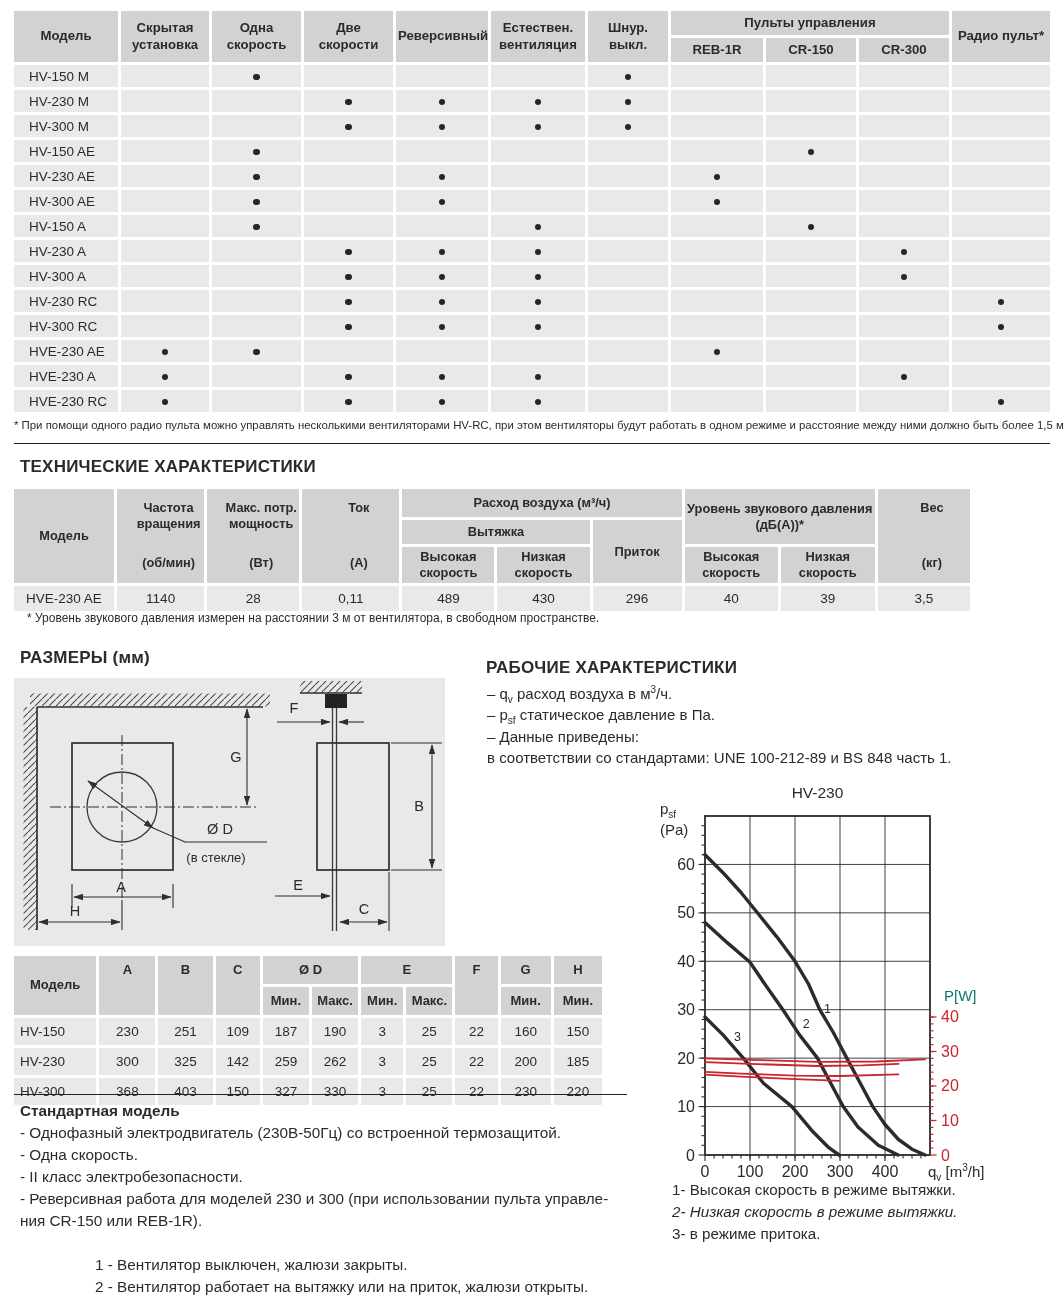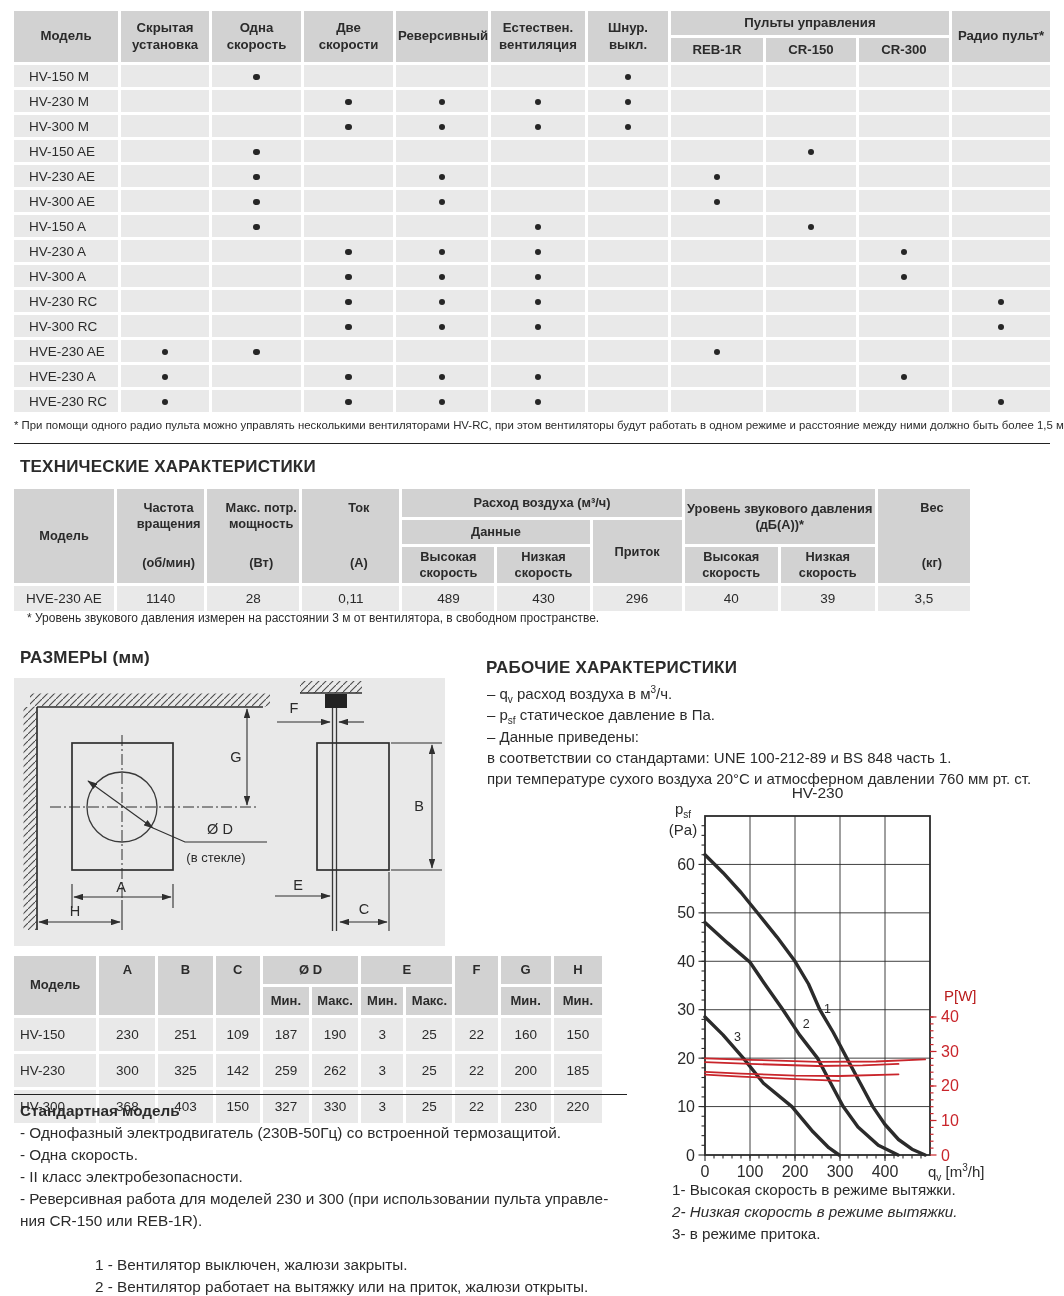--- a/index.html
+++ b/index.html
@@ -34,21 +34,21 @@
   #tech td{height:25px;font-size:13.5px;}
   #tech td.model{text-align:left;padding-left:12px;}
   #tech th.vs{vertical-align:middle;padding:0;}
   #tech th.vs .fill{display:flex;flex-direction:column;justify-content:space-between;height:82px;padding:5px 2px 6px 18px;box-sizing:border-box;}
 
   
   #dims{position:absolute;left:11px;top:953px;width:594px;}
   #dims th{font-size:13px;height:24px;}
   #dims tr.r2 th{height:24px;}
   #dims th.top{vertical-align:top;padding-top:6px;}
-  #dims td{height:33px;font-size:13.5px;}
+  #dims td{height:27px;font-size:13.5px;}
   #dims td.model{text-align:left;padding-left:6px;}
 
   
   #diagram-panel{position:absolute;left:14px;top:678px;width:431px;height:268px;background:#e9e9e9;}
   #diagram-panel svg{display:block;}
   .dline{stroke:#3a3a3a;stroke-width:1.3;fill:none;}
   .dthick{stroke:#2f2f2f;stroke-width:1.7;fill:none;}
   .dim{stroke:#2f2f2f;stroke-width:1.1;fill:none;}
   .cl{stroke:#2f2f2f;stroke-width:1;stroke-dasharray:11 3 2 3;fill:none;}
   .dlab{font-family:"Liberation Sans",sans-serif;font-size:14.5px;fill:#2b2b2b;text-anchor:middle;}
@@ -343,21 +343,21 @@
         <th colspan="3">Расход воздуха (м³/ч)</th>
         <th colspan="2" rowspan="2">Уровень звукового давления (дБ(А))*</th>
         <th rowspan="3" class="vs">
           <div class="fill">
               <div>Вес</div>
               <div>(кг)</div>
             </div>
         </th>
       </tr>
       <tr class="r2">
-        <th colspan="2">Данные</th>
+        <th colspan="2">Вытяжка</th>
         <th rowspan="2">Приток</th>
       </tr>
       <tr class="r3">
         <th>Высокая скорость</th>
         <th>Низкая скорость</th>
         <th>Высокая скорость</th>
         <th>Низкая скорость</th>
       </tr>
     </thead>
     <tbody>
@@ -519,21 +519,20 @@
           <td>220</td>
         </tr>
       </tbody>
   </table>
 
   <div class="h1" style="left:486px;top:648px;margin-top:10px;">РАБОЧИЕ ХАРАКТЕРИСТИКИ</div>
   <div class="perf-line" style="top:684px;">– q<sub>v</sub> расход воздуха в м<sup>3</sup>/ч.</div>
   <div class="perf-line" style="top:706px;">– p<sub>sf</sub> статическое давление в Па.</div>
   <div class="perf-line" style="top:728px;">– Данные приведены:</div>
   <div class="perf-line" style="top:749px;">в соответствии со стандартами: UNE 100-212-89 и BS 848 часть 1.</div>
-  <div class="perf-line" style="top:770px;">при температуре сухого воздуха 20°С и атмосферном давлении 760 мм рт. ст.</div>
 
   <div id="chart-wrap">
     <svg id="chart-svg" width="424" height="404" viewBox="0 0 424 404">
         <line x1="110" y1="38" x2="110" y2="377" class="grid"></line>
         <line x1="155" y1="38" x2="155" y2="377" class="grid"></line>
         <line x1="200" y1="38" x2="200" y2="377" class="grid"></line>
         <line x1="245" y1="38" x2="245" y2="377" class="grid"></line>
         <line x1="65" y1="328.57142857142856" x2="290" y2="328.57142857142856" class="grid"></line>
         <line x1="65" y1="280.14285714285717" x2="290" y2="280.14285714285717" class="grid"></line>
         <line x1="65" y1="231.71428571428572" x2="290" y2="231.71428571428572" class="grid"></line>
@@ -659,22 +658,22 @@
         <text x="166.25" y="249.63285714285715" class="serlab">2</text>
         <polyline points="65.0,239.0 83.0,256.9 103.3,280.1 123.5,305.3 151.9,328.6 173.0,353.8 188.8,369.7 199.1,377.0" fill="none" stroke="#2b2b2b" stroke-width="3.4" stroke-linejoin="round" stroke-linecap="round"></polyline>
         <text x="97.4" y="263.1928571428572" class="serlab">3</text>
         <polyline points="65.0,280.4 110.0,281.8 177.5,283.8 236.0,283.5 285.1,281.4" fill="none" stroke="#c9252b" stroke-width="1.8" stroke-linejoin="round" stroke-linecap="round"></polyline>
         <polyline points="65.0,284.2 110.0,285.9 177.5,288.0 222.5,287.3 258.5,285.9" fill="none" stroke="#c9252b" stroke-width="1.8" stroke-linejoin="round" stroke-linecap="round"></polyline>
         <polyline points="65.0,293.8 101.0,295.6 155.0,297.6 200.0,298.0 258.5,296.3" fill="none" stroke="#c9252b" stroke-width="1.8" stroke-linejoin="round" stroke-linecap="round"></polyline>
         <polyline points="65.0,296.6 101.0,298.7 155.0,301.1 182.0,302.1 199.1,302.8" fill="none" stroke="#c9252b" stroke-width="1.8" stroke-linejoin="round" stroke-linecap="round"></polyline>
         <text x="177.5" y="20" class="ctitle">HV-230</text>
       </svg>
   </div>
-  <div class="axis-overlay" style="left:660px;top:801px;width:46px;text-align:center;">p<sub>sf</sub><br>(Pa)</div>
-  <div class="axis-overlay" style="left:944px;top:988px;color:#b91c1c;">P[W]</div>
+  <div class="axis-overlay" style="left:660px;top:801px;width:46px;text-align:left;">p<sub>sf</sub><br>(Pa)</div>
+  <div class="axis-overlay" style="left:944px;top:988px;color:#0f766e;">P[W]</div>
   <div class="axis-overlay" style="left:928px;top:1160px;">q<sub>v</sub> [m<sup>3</sup>/h]</div>
 
   <div class="legend-line" style="top:1181px;">1- Высокая скорость в режиме вытяжки.</div>
   <div class="legend-line" style="top:1203px;font-style:italic;">2- Низкая скорость в режиме вытяжки.</div>
   <div class="legend-line" style="top:1225px;">3- в режиме притока.</div>
 
   <div class="hr" style="left:14px;top:1094px;width:613px;"></div>
   <div class="std-line bold" style="top:1102px;">Стандартная модель</div>
   <div class="std-line" style="top:1124px;">- Однофазный электродвигатель (230В-50Гц) со встроенной термозащитой.</div>
   <div class="std-line" style="top:1146px;">- Одна скорость.</div>

